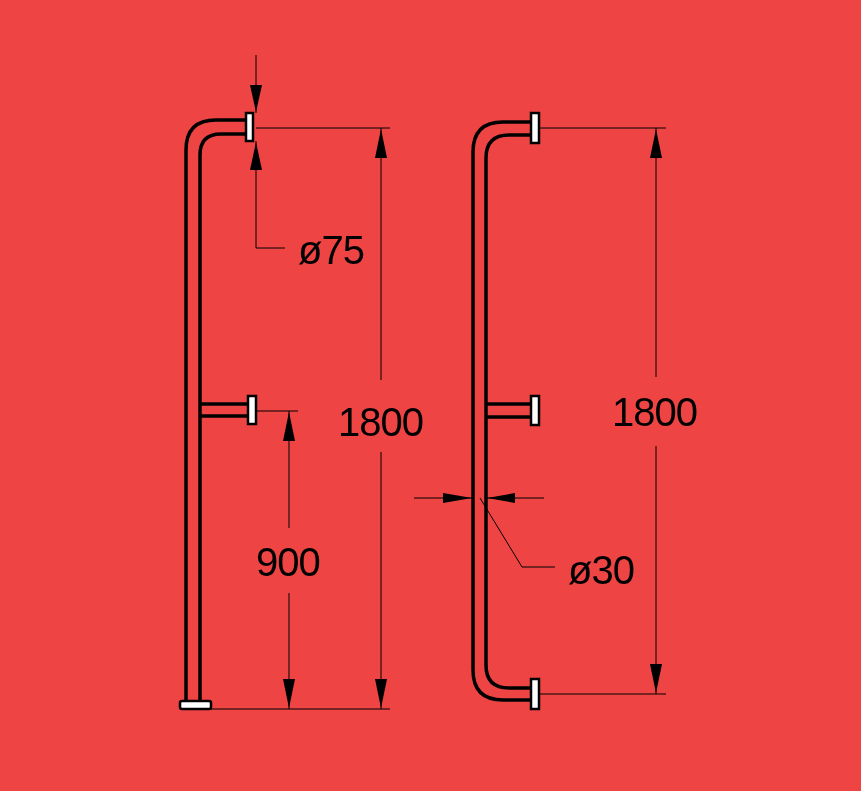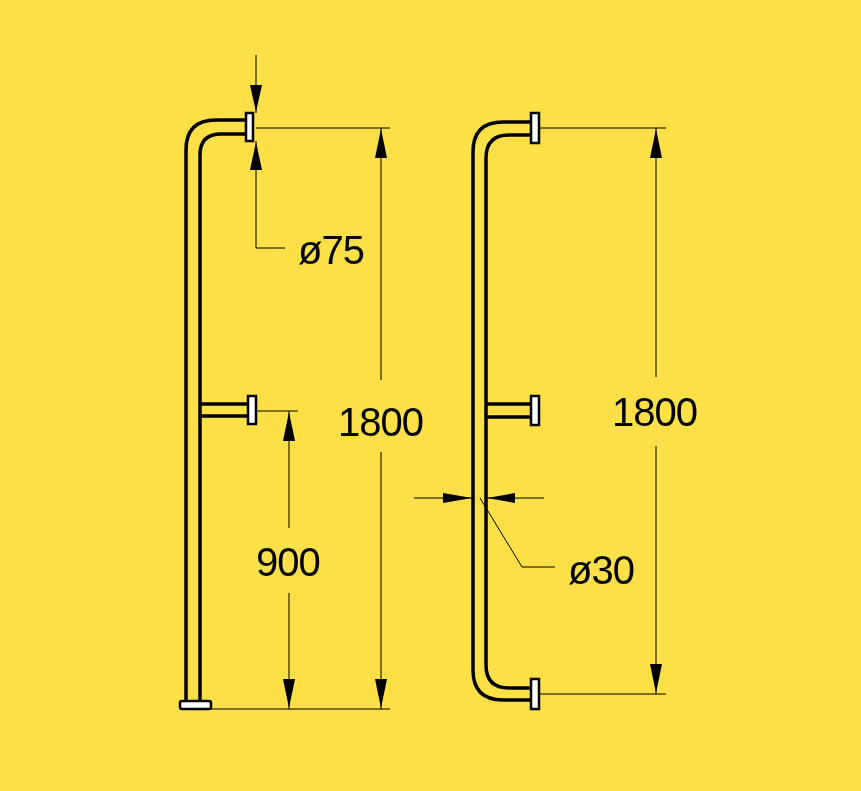--- a/index.html
+++ b/index.html
@@ -1,16 +1,16 @@
 <!DOCTYPE html>
 <html><head>
 <meta charset="utf-8">
 <style>
   html, body { margin: 0; padding: 0; background: #ffffff; }
-  #canvas { position: relative; width: 861px; height: 791px; background: #fde047; overflow: hidden; }
+  #canvas { position: relative; width: 861px; height: 791px; background: #ef4444; overflow: hidden; }
   svg { position: absolute; left: 0; top: 0; }
   .lbl { font-family: "Liberation Sans", sans-serif; font-size: 40px; fill: #000; letter-spacing: -1px; }
   .pipe { fill: none; stroke: #000; stroke-width: 3.5; }
   .dim { fill: none; stroke: #000; stroke-width: 1; }
   .plate { fill: #fff; stroke: #000; stroke-width: 2.5; }
   .arrow { fill: #000; stroke: none; }
 </style>
 </head>
 <body>
 

